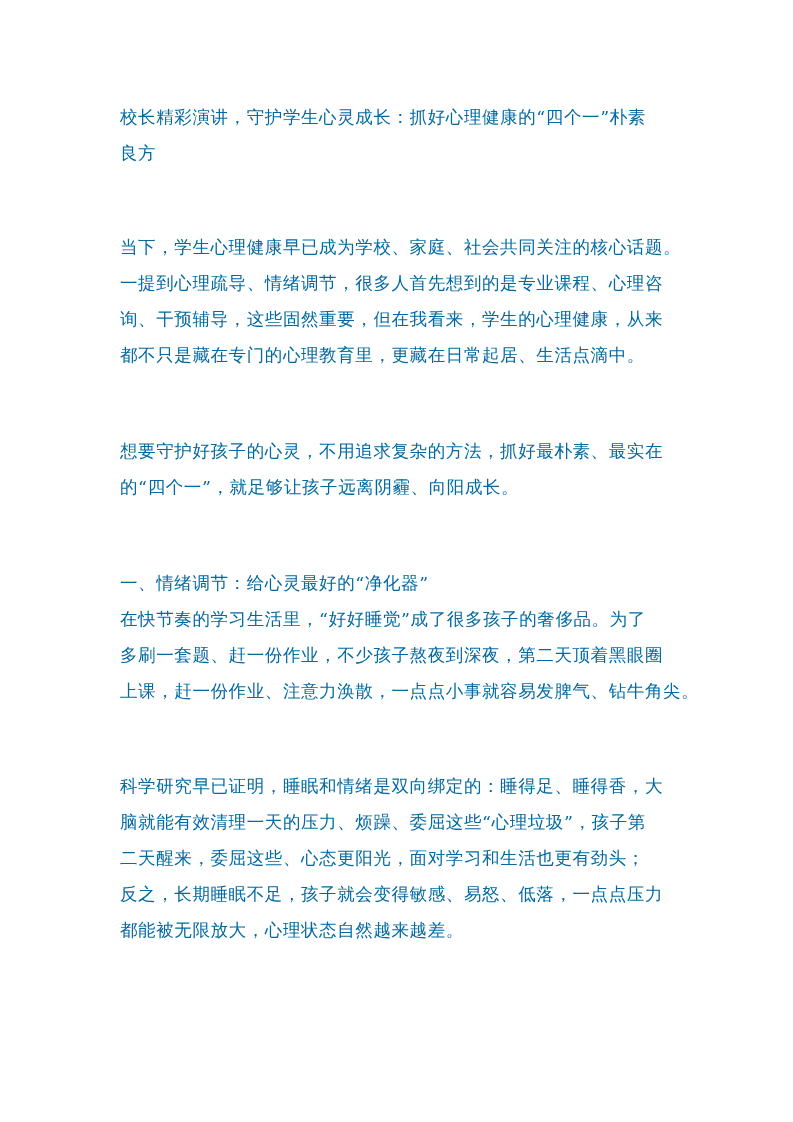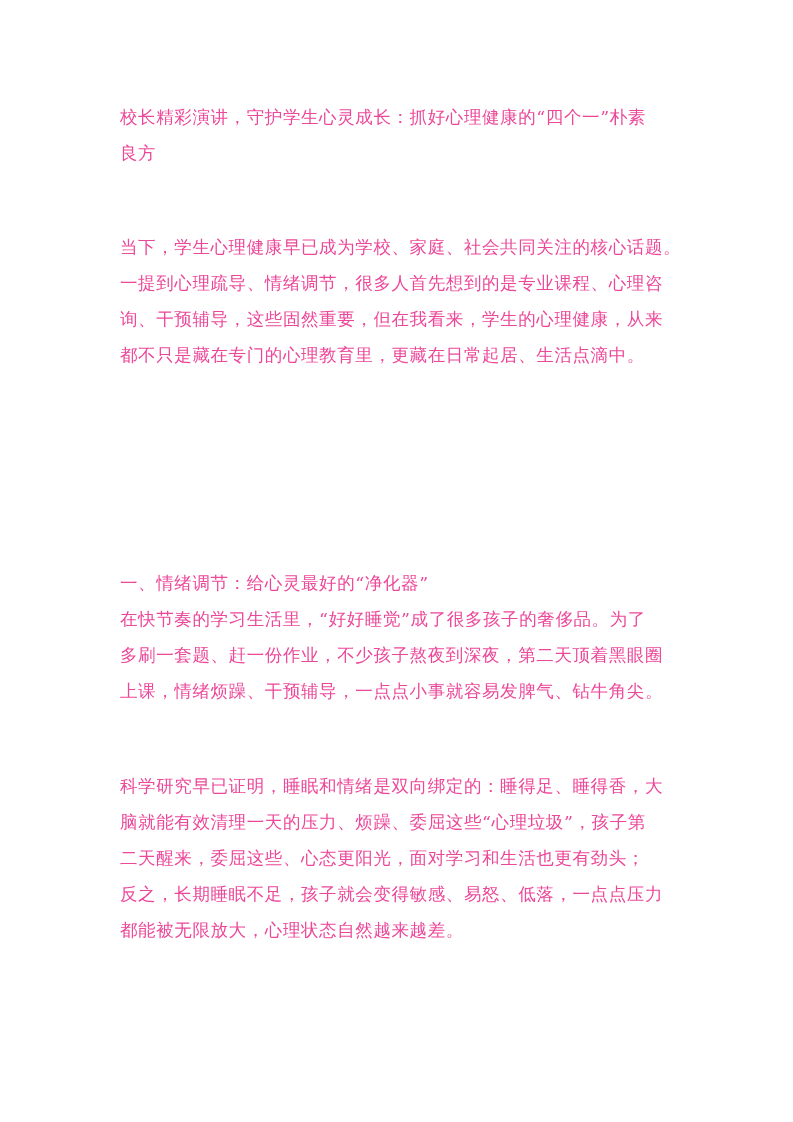--- a/index.html
+++ b/index.html
@@ -5,21 +5,21 @@
   html, body { margin: 0; padding: 0; background: #ffffff; }
   body { width: 793px; height: 1122px; position: relative; overflow: hidden; }
   .page { position: absolute; left: 0; top: 0; width: 793px; height: 1122px; background: #fff; }
   .para {
     position: absolute;
     left: 120px;
     width: 572px;
     font-family: "DejaVu Serif", "Liberation Serif", serif;
     font-size: 17.5px;
     line-height: 36px;
-    color: #ec4899;
+    color: #0369a1;
     letter-spacing: 0.6px;
     word-break: break-all;
     text-align: justify;
     text-align-last: left;
   }
   .para span.line { display: block; white-space: nowrap; }
 </style>
 </head>
 <body>
 
@@ -30,26 +30,30 @@
     <span class="line">良方</span>
   </div>
 
   <div class="para" style="top:229px;">
     <span class="line">当下，学生心理健康早已成为学校、家庭、社会共同关注的核心话题。</span>
     <span class="line">一提到心理疏导、情绪调节，很多人首先想到的是专业课程、心理咨</span>
     <span class="line">询、干预辅导，这些固然重要，但在我看来，学生的心理健康，从来</span>
     <span class="line">都不只是藏在专门的心理教育里，更藏在日常起居、生活点滴中。</span>
   </div>
 
+  <div class="para" style="top:433px;">
+    <span class="line">想要守护好孩子的心灵，不用追求复杂的方法，抓好最朴素、最实在</span>
+    <span class="line">的“四个一”，就足够让孩子远离阴霾、向阳成长。</span>
+  </div>
 
   <div class="para" style="top:565px;">
     <span class="line">一、情绪调节：给心灵最好的“净化器”</span>
     <span class="line">在快节奏的学习生活里，“好好睡觉”成了很多孩子的奢侈品。为了</span>
     <span class="line">多刷一套题、赶一份作业，不少孩子熬夜到深夜，第二天顶着黑眼圈</span>
-    <span class="line">上课，情绪烦躁、干预辅导，一点点小事就容易发脾气、钻牛角尖。</span>
+    <span class="line">上课，赶一份作业、注意力涣散，一点点小事就容易发脾气、钻牛角尖。</span>
   </div>
 
   <div class="para" style="top:768px;">
     <span class="line">科学研究早已证明，睡眠和情绪是双向绑定的：睡得足、睡得香，大</span>
     <span class="line">脑就能有效清理一天的压力、烦躁、委屈这些“心理垃圾”，孩子第</span>
     <span class="line">二天醒来，委屈这些、心态更阳光，面对学习和生活也更有劲头；</span>
     <span class="line">反之，长期睡眠不足，孩子就会变得敏感、易怒、低落，一点点压力</span>
     <span class="line">都能被无限放大，心理状态自然越来越差。</span>
   </div>
 

